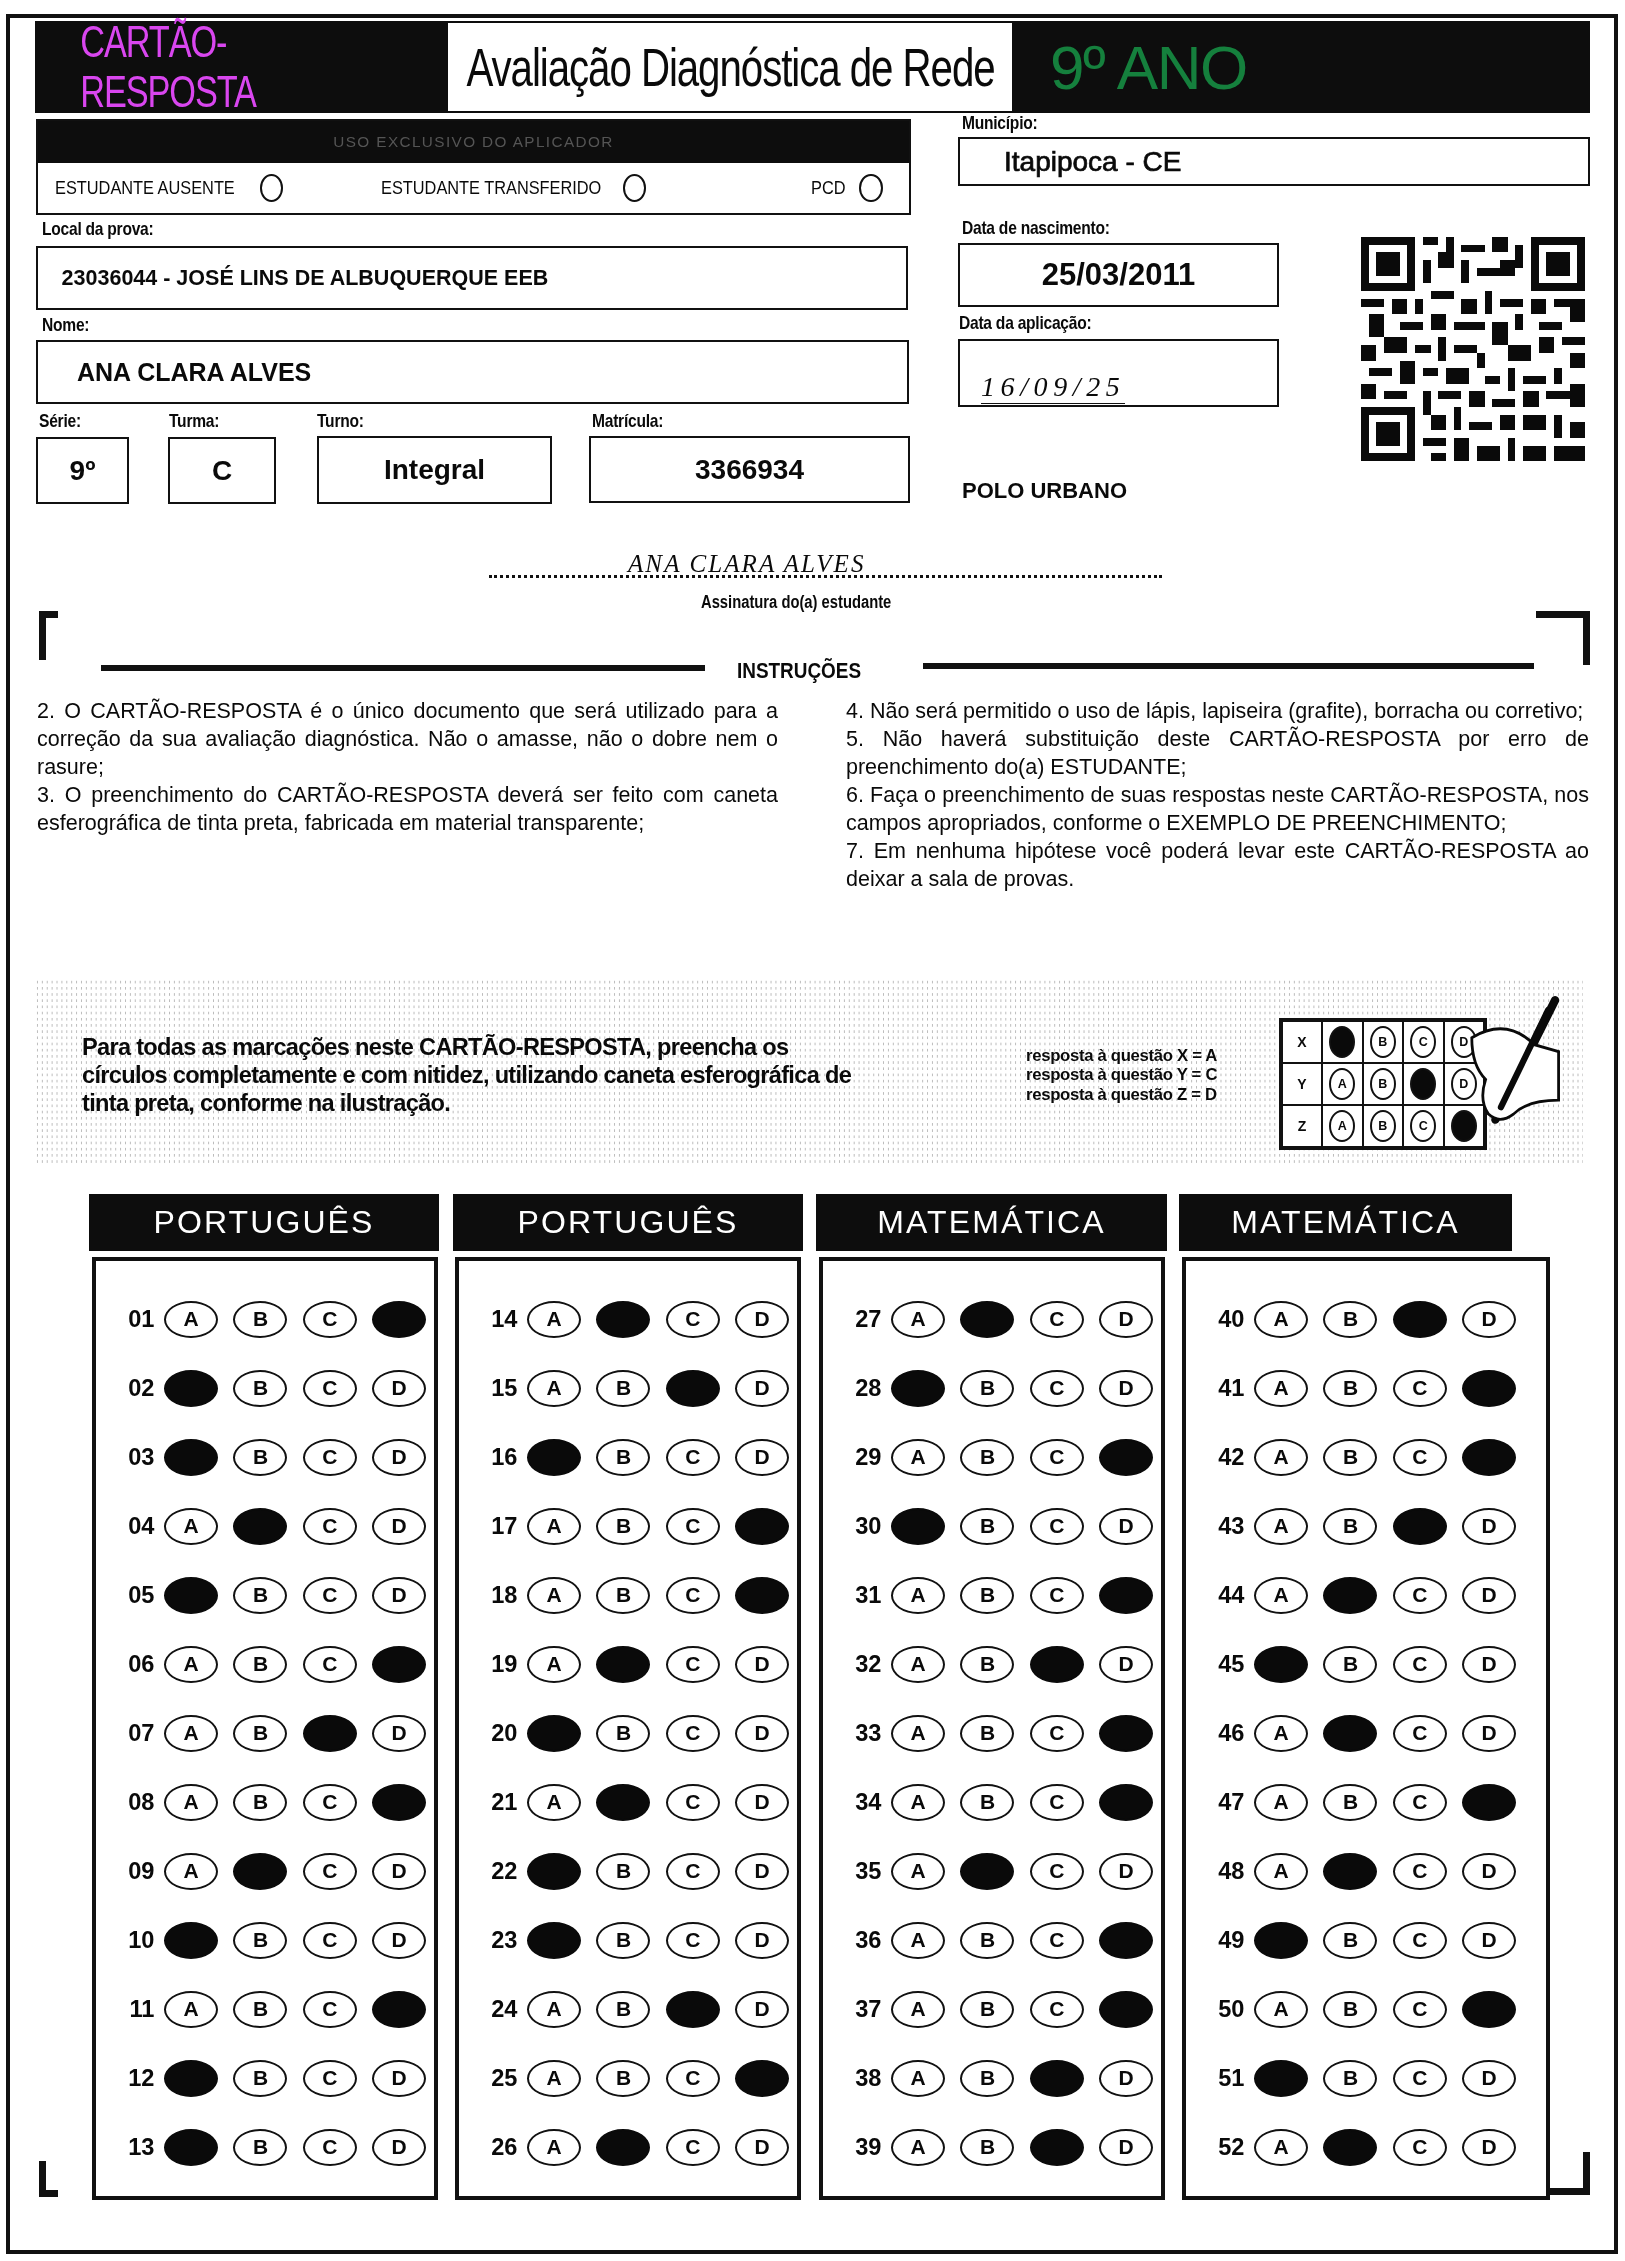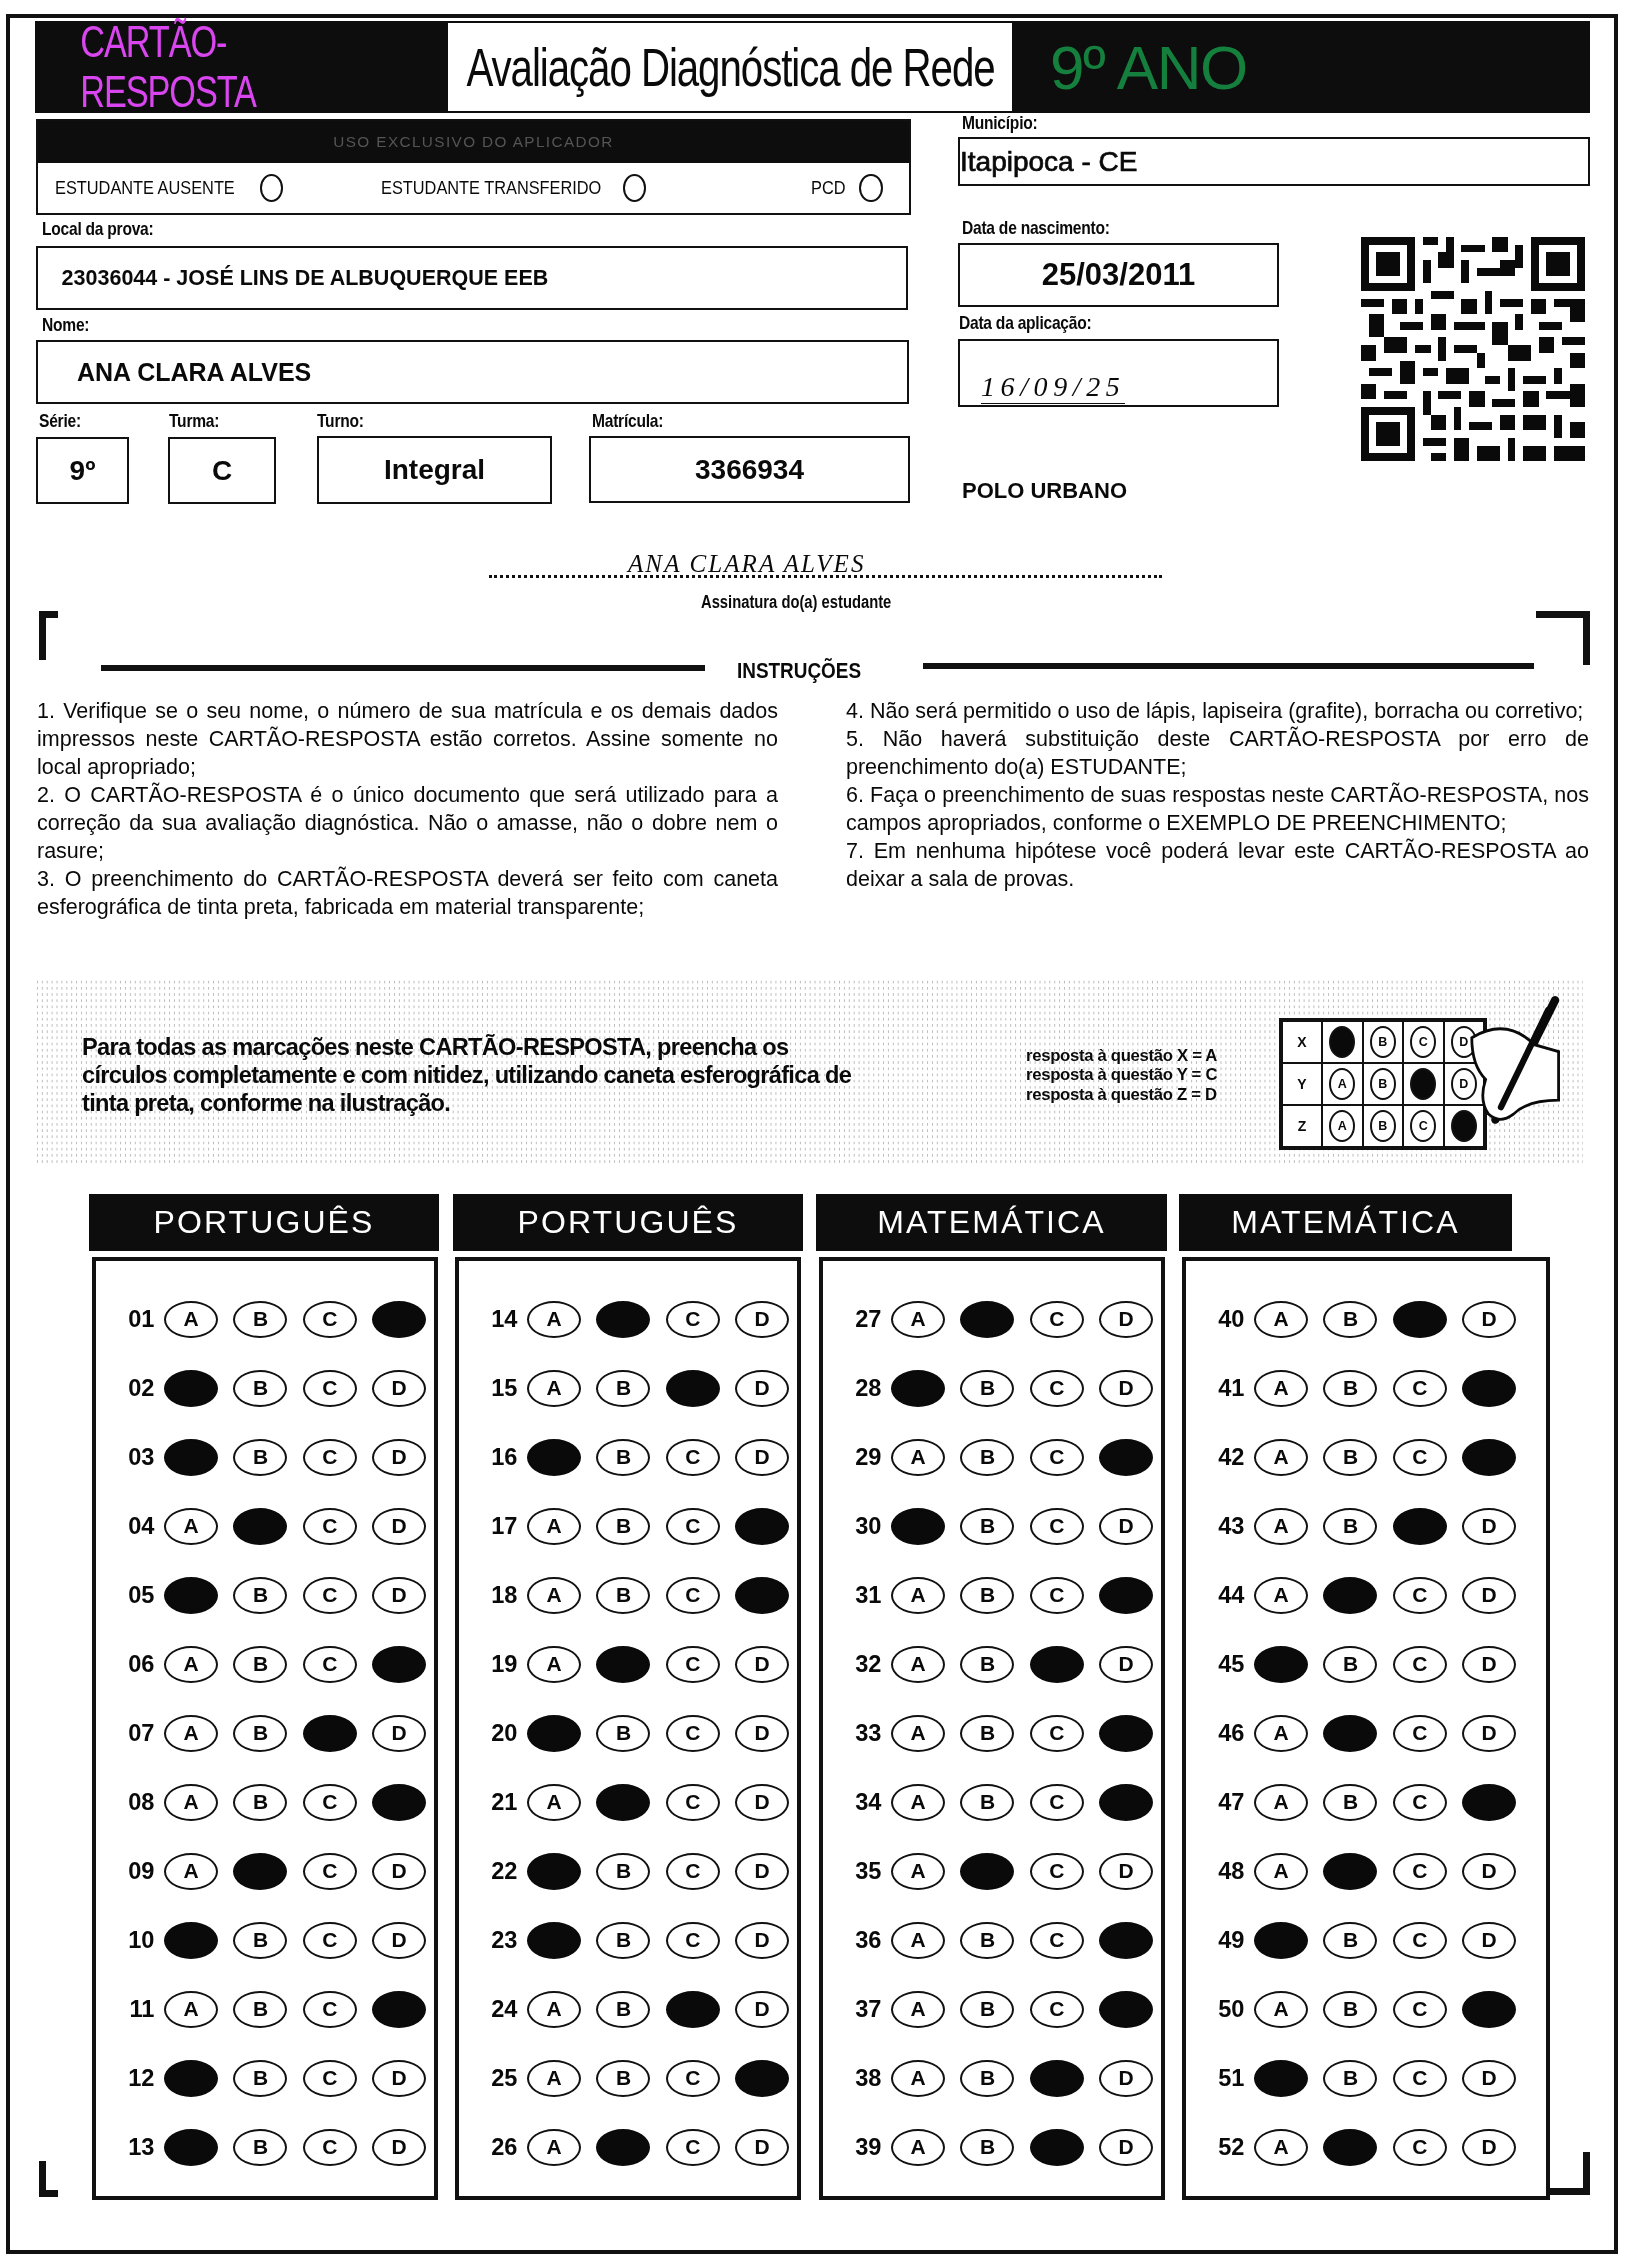--- a/index.html
+++ b/index.html
@@ -124,21 +124,21 @@
   <span class="field-val" style="font-size:28px">C</span>
 </div>
 <div class="abs field" style="left:317px;top:436px;width:235px;height:68px;justify-content:center">
   <span class="field-val" style="font-size:28px">Integral</span>
 </div>
 <div class="abs field" style="left:589px;top:436px;width:321px;height:67px;justify-content:center">
   <span class="field-val" style="font-size:28px">3366934</span>
 </div>
 
 <div class="abs lbl" style="left:962px;top:112px"><span>Município:</span></div>
-<div class="abs field" style="left:958px;top:137px;width:632px;height:49px;">
+<div class="abs field" style="left:958px;top:137px;width:632px;height:49px;padding-left:44px">
   <span class="field-val" style="font-size:28px;font-weight:normal;-webkit-text-stroke:0.7px #0a0a0a">Itapipoca - CE</span>
 </div>
 
 <div class="abs lbl" style="left:962px;top:217px"><span>Data de nascimento:</span></div>
 <div class="abs field" style="left:958px;top:243px;width:321px;height:64px;justify-content:center">
   <span class="field-val" style="font-size:31px">25/03/2011</span>
 </div>
 
 <div class="abs lbl" style="left:959px;top:312px"><span>Data da aplicação:</span></div>
 <div class="abs field" style="left:958px;top:339px;width:321px;height:68px;align-items:flex-end;padding-left:21px;padding-bottom:1.4px">
@@ -243,21 +243,20 @@
 <div class="corner" style="left:39px;top:2161px;width:7px;height:35px"></div>
 <div class="corner" style="left:39px;top:2190px;width:19.4px;height:7px"></div>
 <div class="corner" style="left:1583px;top:2152px;width:7px;height:42px"></div>
 <div class="corner" style="left:1534px;top:2188px;width:56px;height:7px"></div>
 
 <div class="corner" style="left:101px;top:665px;width:604px;height:5.6px"></div>
 <div class="abs instr-title"><span>INSTRUÇÕES</span></div>
 <div class="corner" style="left:923px;top:663px;width:611px;height:5.6px"></div>
 
 <div class="abs instr-col" style="left:37px;top:697px;width:741px">
-  <p>1. Verifique se o seu nome, o número de sua matrícula e os demais dados impressos neste CARTÃO-RESPOSTA estão corretos. Assine somente no local apropriado;</p>
   <p>2. O CARTÃO-RESPOSTA é o único documento que será utilizado para a correção da sua avaliação diagnóstica. Não o amasse, não o dobre nem o rasure;</p>
   <p>3. O preenchimento do CARTÃO-RESPOSTA deverá ser feito com caneta esferográfica de tinta preta, fabricada em material transparente;</p>
 </div>
 <div class="abs instr-col" style="left:846px;top:697px;width:743px">
   <p>4. Não será permitido o uso de lápis, lapiseira (grafite), borracha ou corretivo;</p>
   <p>5. Não haverá substituição deste CARTÃO-RESPOSTA por erro de preenchimento do(a) ESTUDANTE;</p>
   <p>6. Faça o preenchimento de suas respostas neste CARTÃO-RESPOSTA, nos campos apropriados, conforme o EXEMPLO DE PREENCHIMENTO;</p>
   <p>7. Em nenhuma hipótese você poderá levar este CARTÃO-RESPOSTA ao deixar a sala de provas.</p>
 </div>
 

